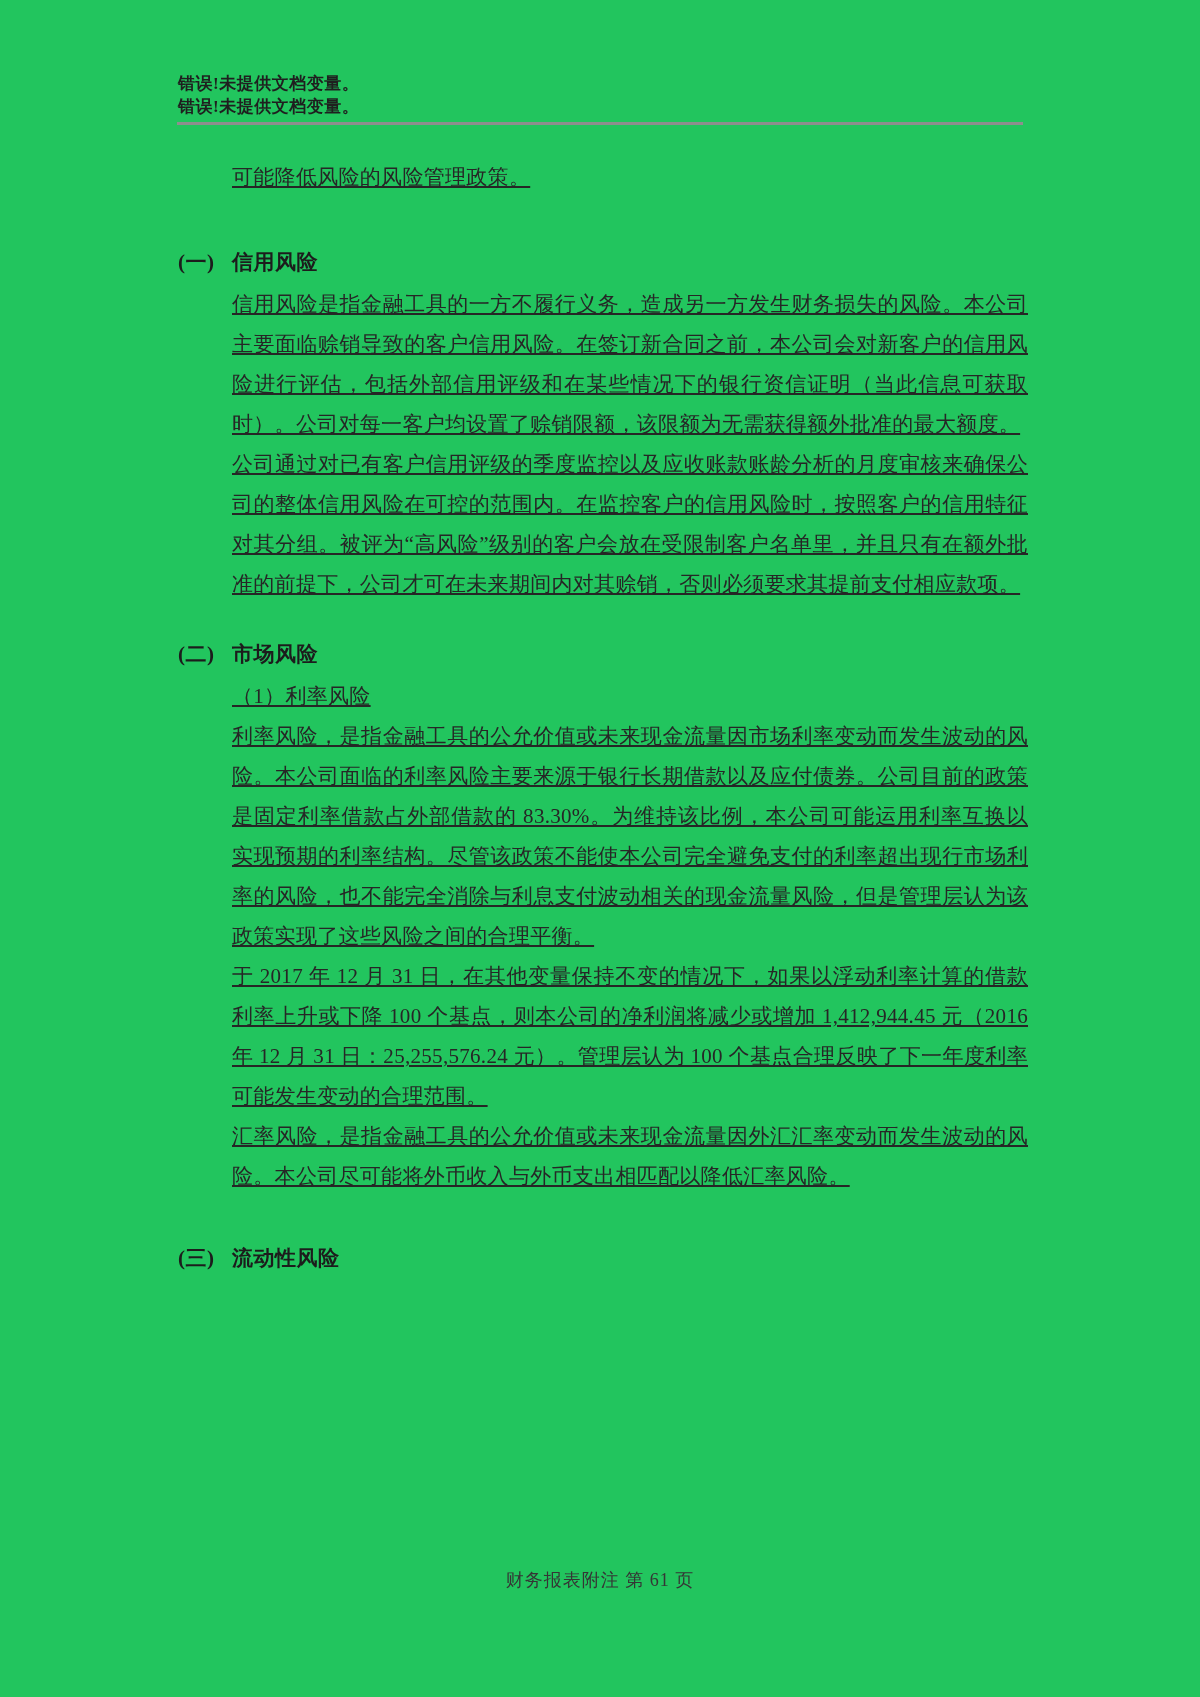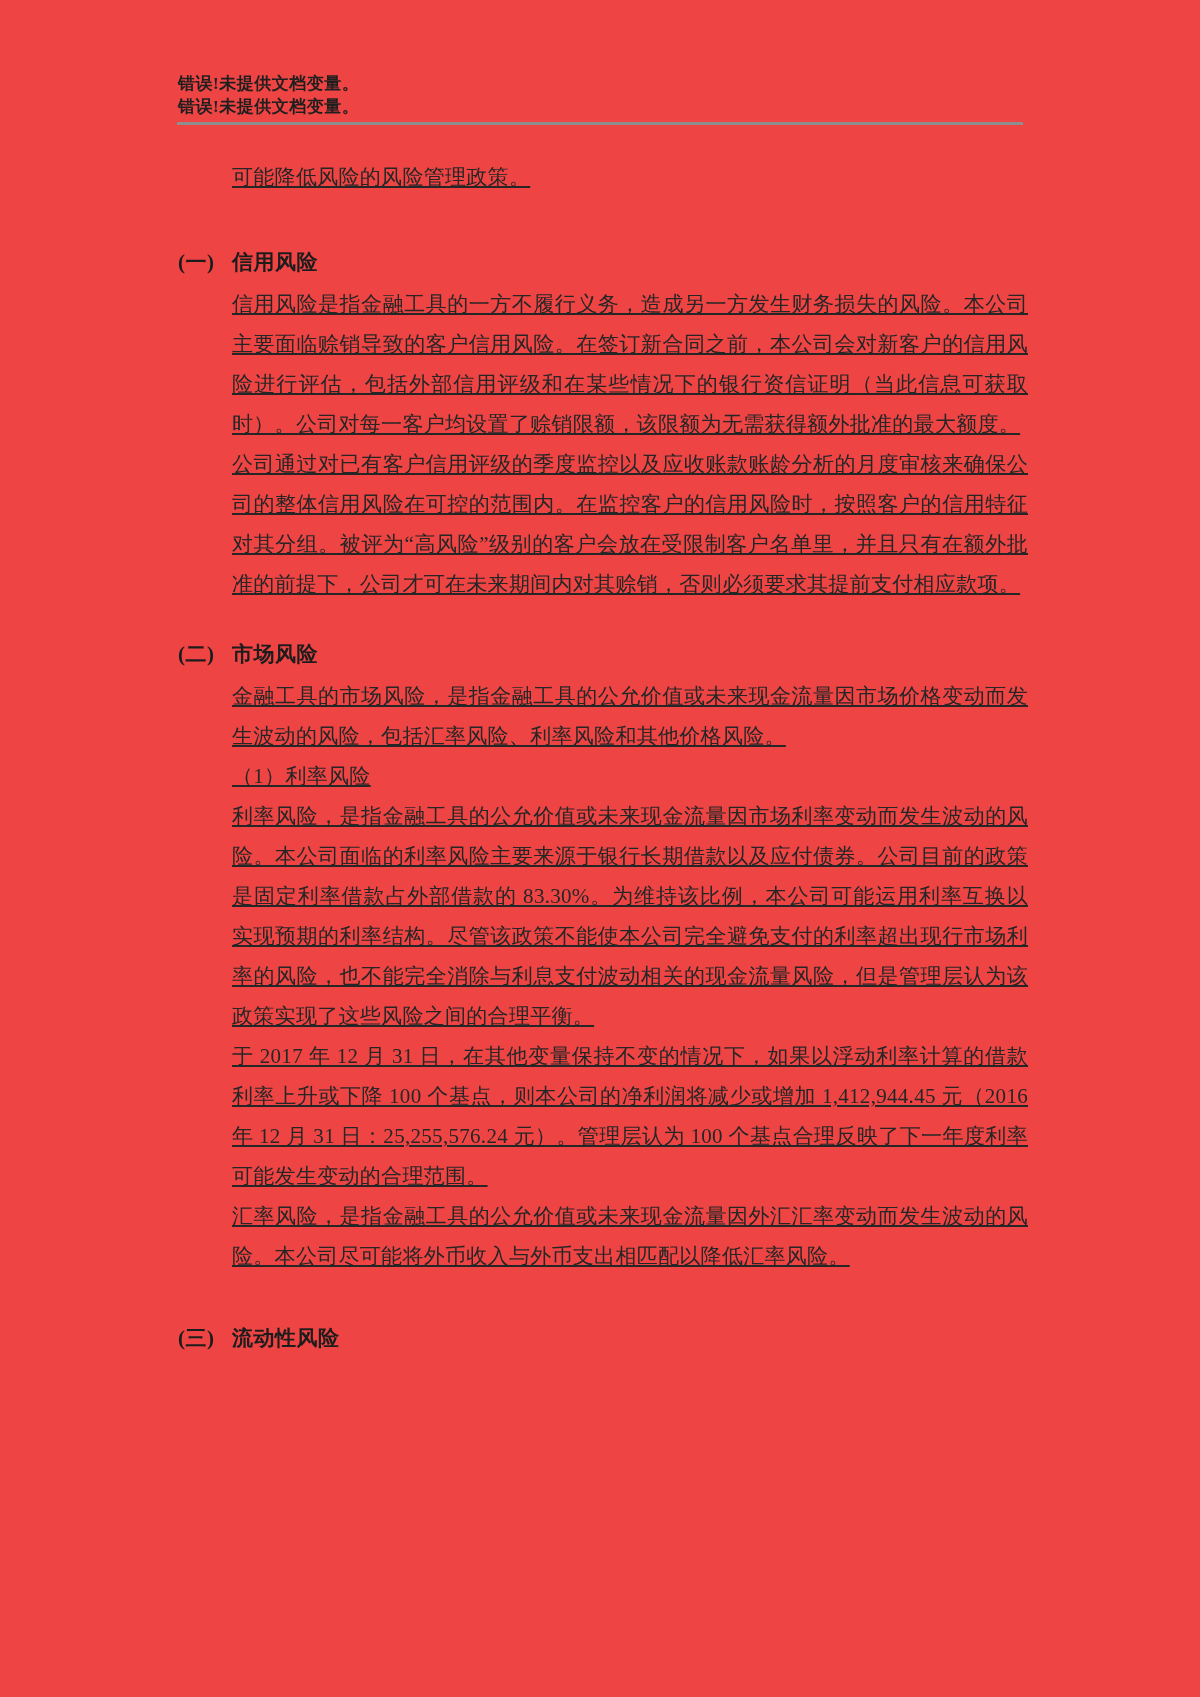--- a/index.html
+++ b/index.html
@@ -7,21 +7,21 @@
   body {
     width: 1200px;
     height: 1697px;
     background: #f4f4f2;
     font-family: "Liberation Serif", "DejaVu Serif", serif;
   }
   .page {
     position: relative;
     width: 1200px;
     height: 1697px;
-    background: #ef4444;
+    background: #22c55e;
     overflow: hidden;
     color: #262626;
   }
   
   .doc-header {
     padding: 72px 0 0 178px;
     font-size: 17px;
     line-height: 23px;
     color: #1f1f1f;
     letter-spacing: 0.5px;
@@ -101,32 +101,34 @@
       </h2>
       <p class="para">信用风险是指金融工具的一方不履行义务，造成另一方发生财务损失的风险。本公司主要面临赊销导致的客户信用风险。在签订新合同之前，本公司会对新客户的信用风险进行评估，包括外部信用评级和在某些情况下的银行资信证明（当此信息可获取时）。公司对每一客户均设置了赊销限额，该限额为无需获得额外批准的最大额度。</p>
       <p class="para">公司通过对已有客户信用评级的季度监控以及应收账款账龄分析的月度审核来确保公司的整体信用风险在可控的范围内。在监控客户的信用风险时，按照客户的信用特征对其分组。被评为“高风险”级别的客户会放在受限制客户名单里，并且只有在额外批准的前提下，公司才可在未来期间内对其赊销，否则必须要求其提前支付相应款项。</p>
     </section>
 
     <section>
       <h2 class="sec-head mt-h2">
         <span class="sec-num">(二)</span>
         <span class="sec-title">市场风险</span>
       </h2>
-      <p class="para">金融工具的市场风险，是指金融工具的公允价值或未来现金流量因市场价格变动而发生波动的风险，包括汇率风险、利率风险和其他价格风险。</p>
 
       <p class="para">（1）利率风险</p>
       <p class="para">利率风险，是指金融工具的公允价值或未来现金流量因市场利率变动而发生波动的风险。本公司面临的利率风险主要来源于银行长期借款以及应付债券。公司目前的政策是固定利率借款占外部借款的 83.30%。为维持该比例，本公司可能运用利率互换以实现预期的利率结构。尽管该政策不能使本公司完全避免支付的利率超出现行市场利率的风险，也不能完全消除与利息支付波动相关的现金流量风险，但是管理层认为该政策实现了这些风险之间的合理平衡。</p>
       <p class="para">于 2017 年 12 月 31 日，在其他变量保持不变的情况下，如果以浮动利率计算的借款利率上升或下降 100 个基点，则本公司的净利润将减少或增加 1,412,944.45 元（2016 年 12 月 31 日：25,255,576.24 元）。管理层认为 100 个基点合理反映了下一年度利率可能发生变动的合理范围。</p>
 
       <p class="para">汇率风险，是指金融工具的公允价值或未来现金流量因外汇汇率变动而发生波动的风险。本公司尽可能将外币收入与外币支出相匹配以降低汇率风险。</p>
     </section>
 
     <section>
       <h2 class="sec-head mt-h3">
         <span class="sec-num">(三)</span>
         <span class="sec-title">流动性风险</span>
       </h2>
     </section>
 
   </main>
 
+  <footer class="doc-footer">
+    <span>财务报表附注 第 61 页</span>
+  </footer>
 
 </div>
 
 </body></html>

